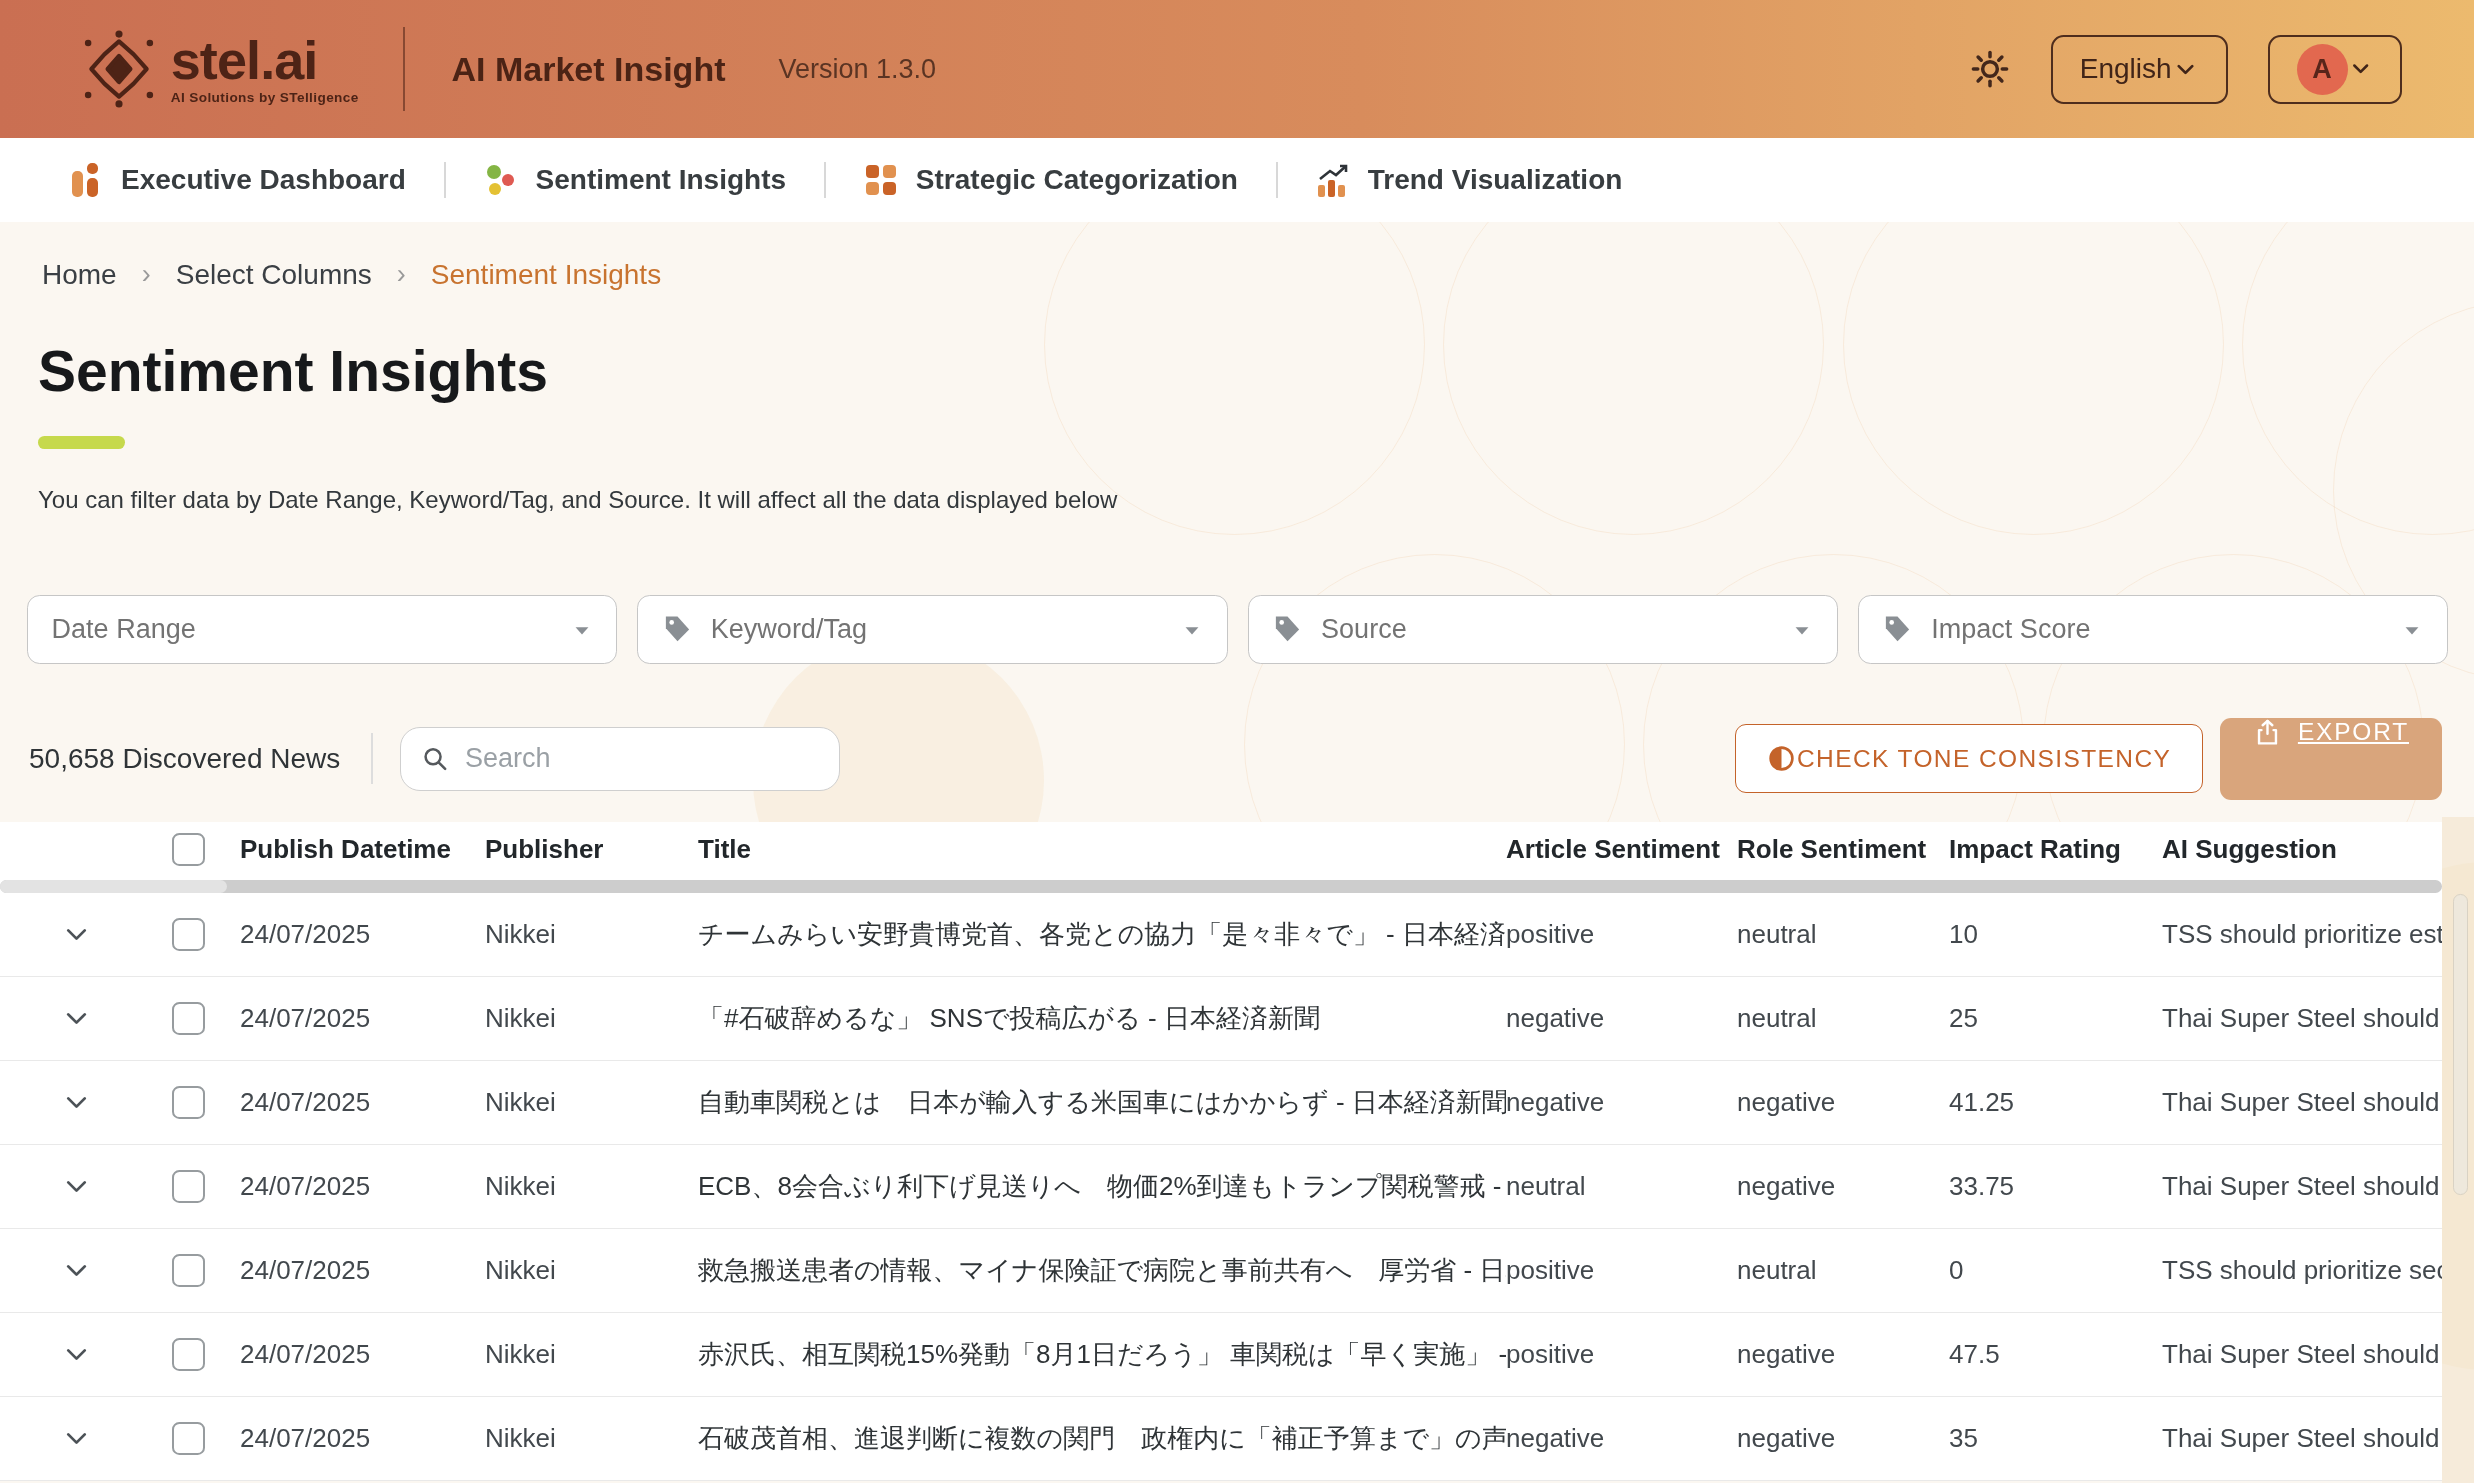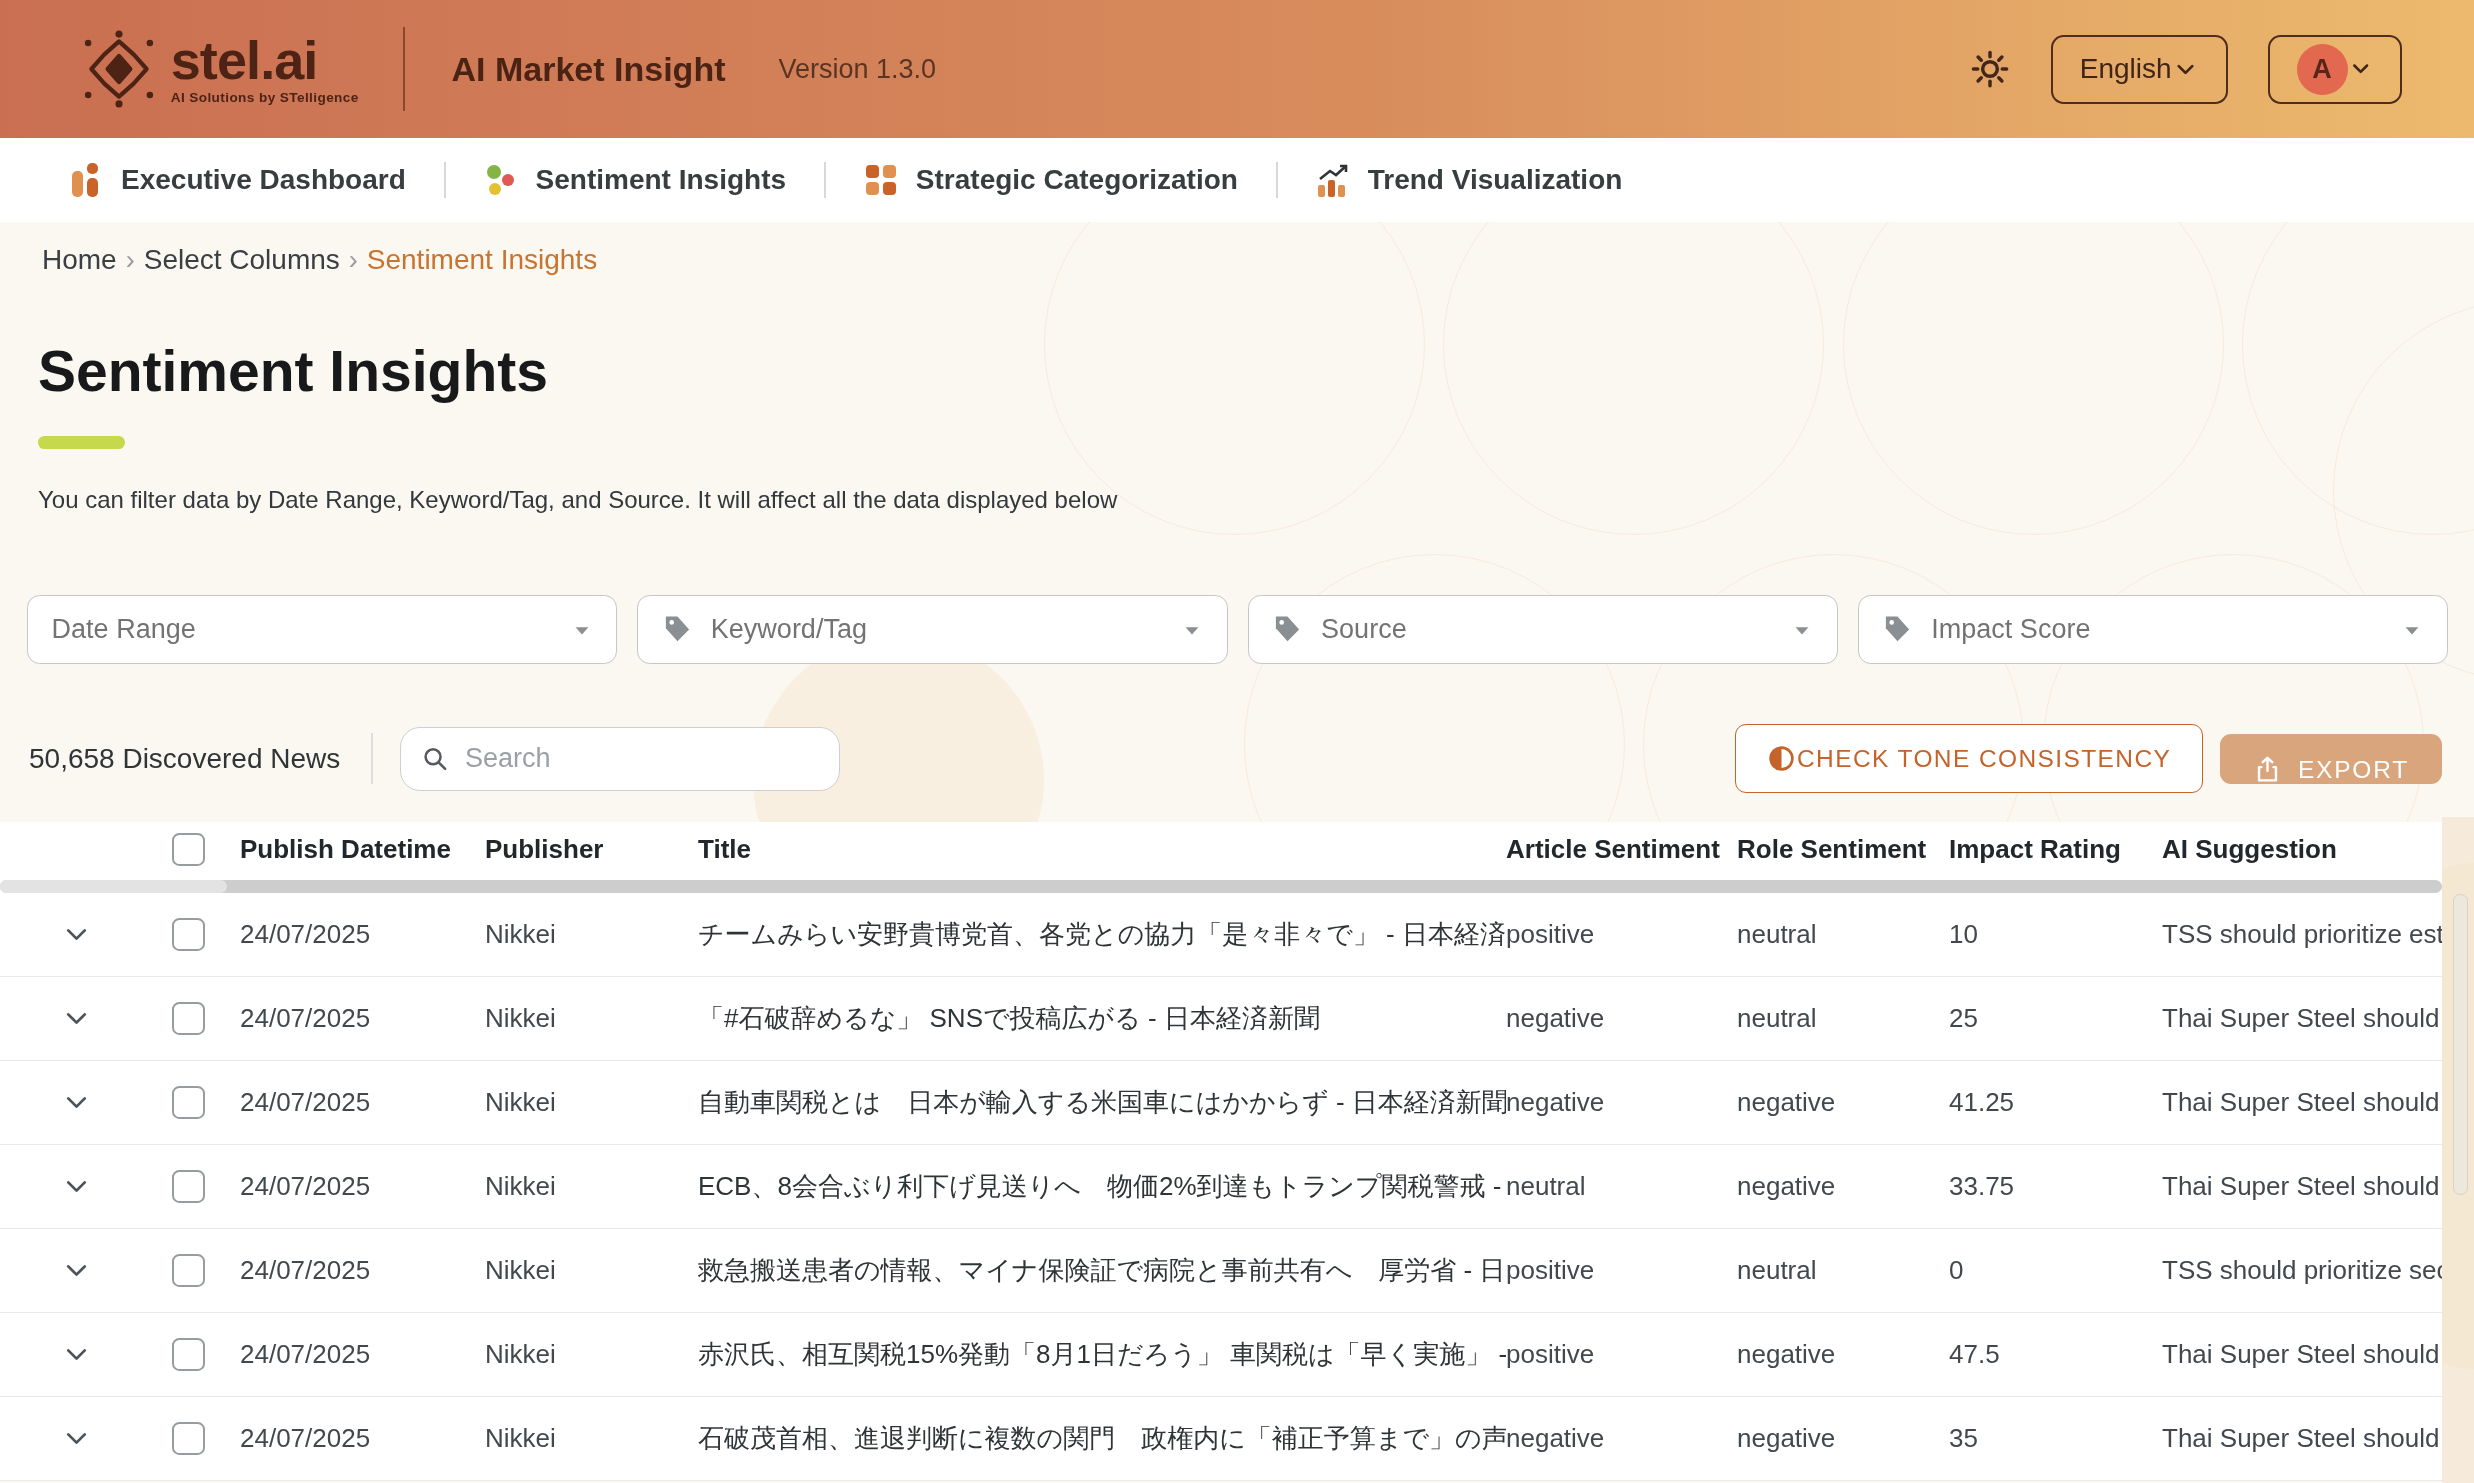--- a/index.html
+++ b/index.html
@@ -34,21 +34,21 @@
     align-items:center; justify-content:center; font-size:27px; font-weight:bold; color:#58251a; }
 
   
   .nav-bar { position:absolute; top:138px; left:0; width:100%; height:84px; background:#ffffff;
     display:flex; align-items:center; padding-left:69px; z-index:2; }
   .nav-item { display:flex; align-items:center; gap:18px; background:none; border:none; cursor:pointer; }
   .nav-label { font-size:28px; font-weight:bold; color:#383d40; }
   .nav-divider { width:1.8px; height:36px; background:#d8d8d8; margin:0 38px; }
 
   
-  .breadcrumb { position:absolute; top:244px; left:42px; display:flex; align-items:flex-end; gap:9px; }
+  .breadcrumb { position:absolute; top:259px; left:42px; display:flex; align-items:flex-start; gap:25px; }
   .crumb { font-size:28px; color:#3a3f44; cursor:pointer; }
   .crumb-sep { font-size:27px; color:#9a9a9a; }
   .crumb-active { color:#c8732f; }
 
   
   .page-title { position:absolute; top:338px; left:38px; font-size:57px; font-weight:bold; color:#17191b; }
   .title-underline { position:absolute; top:436px; left:38px; width:87px; height:12.7px; border-radius:6.4px; background:#c6d94c; }
   .page-desc { position:absolute; top:486px; left:38px; font-size:24px; color:#33383c; }
 
   
@@ -65,23 +65,23 @@
   .toolbar-vdiv { width:1.8px; height:51px; background:#dddddd; margin:0 27px 0 31px; }
   .search-box { width:440px; height:64px; border:1.8px solid #cfcfcf; border-radius:20px; background:#fff;
     display:flex; align-items:center; padding:0 20px; }
   .search-box input { border:none; outline:none; font-size:27px; color:#333; width:100%; margin-left:16.3px;
     font-family:"Liberation Sans", sans-serif; background:transparent; }
   .search-box input::placeholder { color:#9aa0a5; }
   .toolbar-right { margin-left:auto; display:flex; align-items:center; gap:16.3px; }
   .btn-outline { height:69px; padding:0 31px; border:1.8px solid #c4632a; border-radius:11px; background:#fff;
     color:#c4632a; font-size:24.5px; letter-spacing:1.4px; display:flex; align-items:center; gap:1px;
     cursor:pointer; font-family:"Liberation Sans", sans-serif; }
-  .btn-filled { height:50px; padding:0 33px; border:none; border-radius:11px; background:#d9a57c;
-    color:#ffffff; font-size:24.5px; letter-spacing:1.8px; display:flex; align-items:flex-end; gap:16.3px;
-    cursor:pointer; font-family:"Liberation Sans", sans-serif; }
+  .btn-filled { height:82px; padding:0 33px; border:none; border-radius:11px; background:#d9a57c;
+    color:#ffffff; font-size:24.5px; letter-spacing:1.8px; display:flex; align-items:flex-start; gap:16.3px;
+    cursor:pointer; font-family:"Liberation Sans", sans-serif;text-decoration:underline; }
 
   
   .table-wrap { position:absolute; top:822px; left:0; width:2442px; background:#ffffff; }
   .tgrid { display:grid; grid-template-columns:136px 104px 245px 213px 808px 231px 212px 213px 1fr; align-items:center; }
   .thead { height:54px; }
   .th { font-size:26px; font-weight:bold; color:#22272b; white-space:nowrap; overflow:hidden; }
   .hscrollbar { position:relative; height:13.6px; background:#cdcdcd; border-radius:7.3px; margin-top:3.6px; }
   .hthumb { position:absolute; left:0; top:0; height:13.6px; width:227px; background:#e3e3e3; border-radius:7.3px; }
   .trow { height:84px; border-bottom:1.4px solid #e9e9e9; background:#fff; }
   .td { font-size:26px; color:#42484d; white-space:nowrap; overflow:hidden; }

